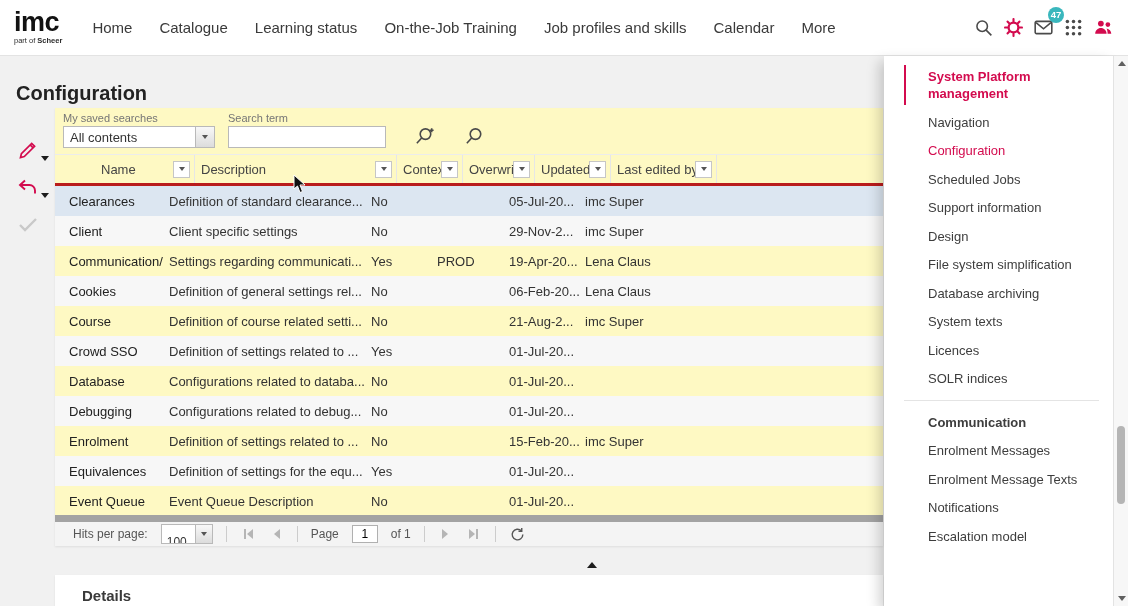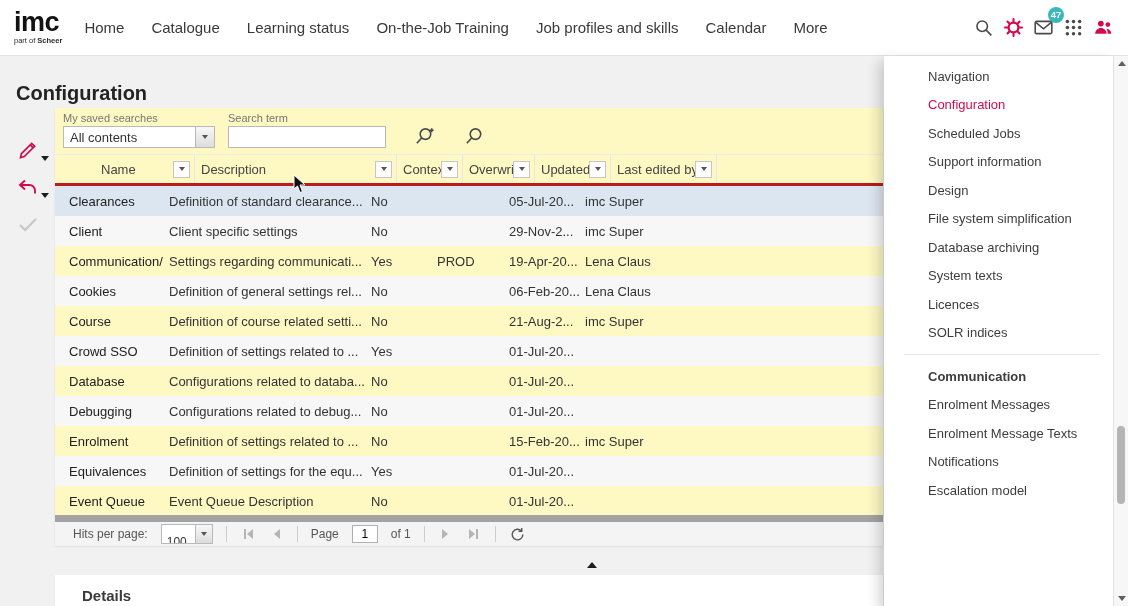--- a/index.html
+++ b/index.html
@@ -1,21 +1,21 @@
 <!DOCTYPE html>
 <html><head>
 <meta charset="utf-8">
 <style>
   html,body{margin:0;padding:0;}
   body{font-family:"Liberation Sans",sans-serif;background:#dcdcdc;}
   .screen{position:relative;width:1128px;height:606px;overflow:hidden;background:#f1f1f1;}
 
   
   .topbar{position:absolute;left:0;top:0;width:1128px;height:56px;background:#fff;border-bottom:1px solid #e3e3e3;display:flex;align-items:center;z-index:10;box-sizing:border-box;}
-  .logo{margin:0 22px 0 14px;cursor:pointer;}
+  .logo{margin:0 30px 0 14px;cursor:pointer;}
   .logo-main{font-size:27px;font-weight:700;letter-spacing:-0.5px;line-height:0.9;color:#121212;}
   .logo-sub{font-size:7.5px;color:#2b2b2b;margin-top:1px;}
   .logo-sub b{font-weight:700;}
   .mainnav{display:flex;gap:27px;font-size:15px;color:#3a3a3a;}
   .nav-item{cursor:pointer;white-space:nowrap;}
   .hspacer{flex:1;}
   .hdr-icons{display:flex;align-items:center;gap:8px;margin-right:14px;}
   .icon-btn{position:relative;width:22px;height:22px;display:flex;align-items:center;justify-content:center;cursor:pointer;background:none;border:none;padding:0;}
   .icon-btn svg{width:21px;height:21px;display:block;}
   .badge{position:absolute;top:-10px;right:-10px;min-width:16px;height:16px;border-radius:9px;background:#3ab7bd;color:#fff;font-size:9.5px;font-weight:700;display:flex;align-items:center;justify-content:center;padding:0 2px;box-sizing:border-box;}
@@ -389,20 +389,21 @@
     </div>
   </div>
 
   <div class="scrollup"></div>
 
   <div class="details">
     <div class="details-title">Details</div>
   </div>
 
   <div class="sidemenu">
+    <div class="sb-item hdr-active">System Platform management</div>
     <div class="sb-item">Navigation</div>
     <div class="sb-item active">Configuration</div>
     <div class="sb-item">Scheduled Jobs</div>
     <div class="sb-item">Support information</div>
     <div class="sb-item">Design</div>
     <div class="sb-item">File system simplification</div>
     <div class="sb-item">Database archiving</div>
     <div class="sb-item">System texts</div>
     <div class="sb-item">Licences</div>
     <div class="sb-item">SOLR indices</div>

